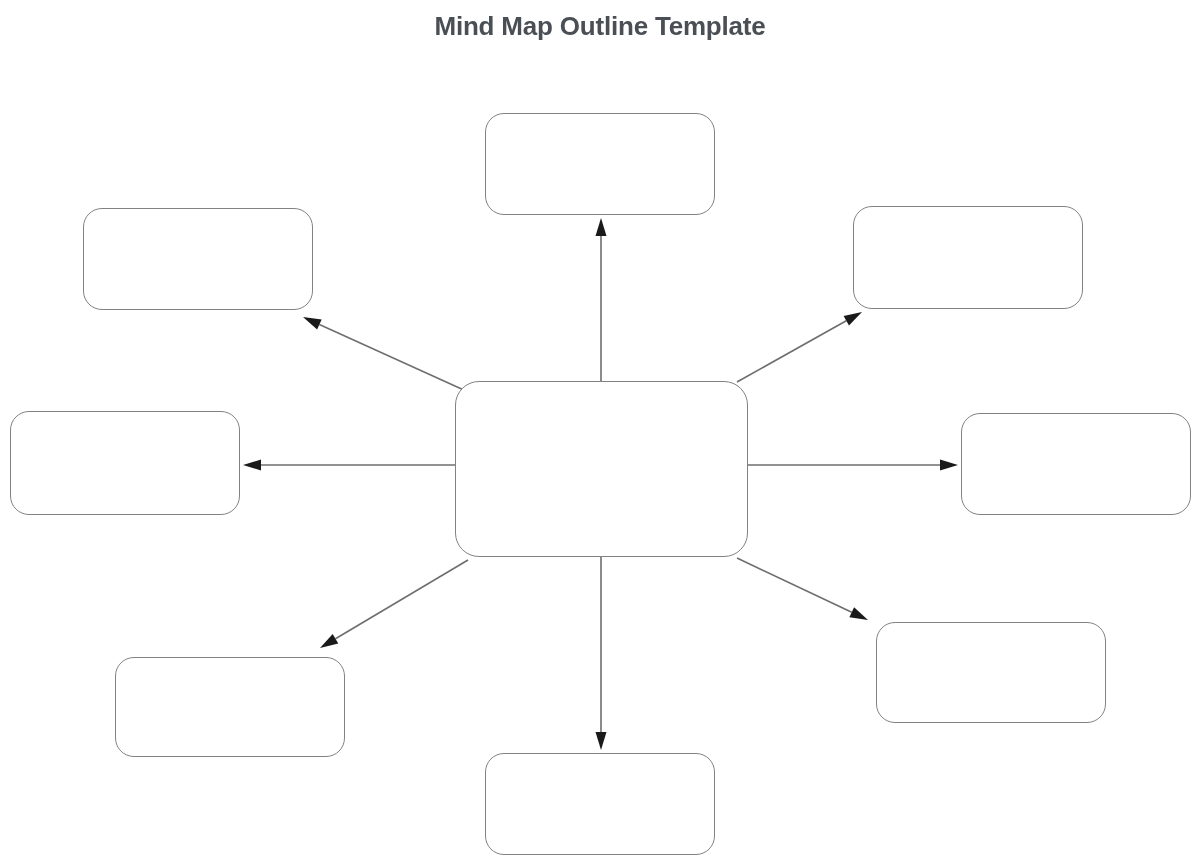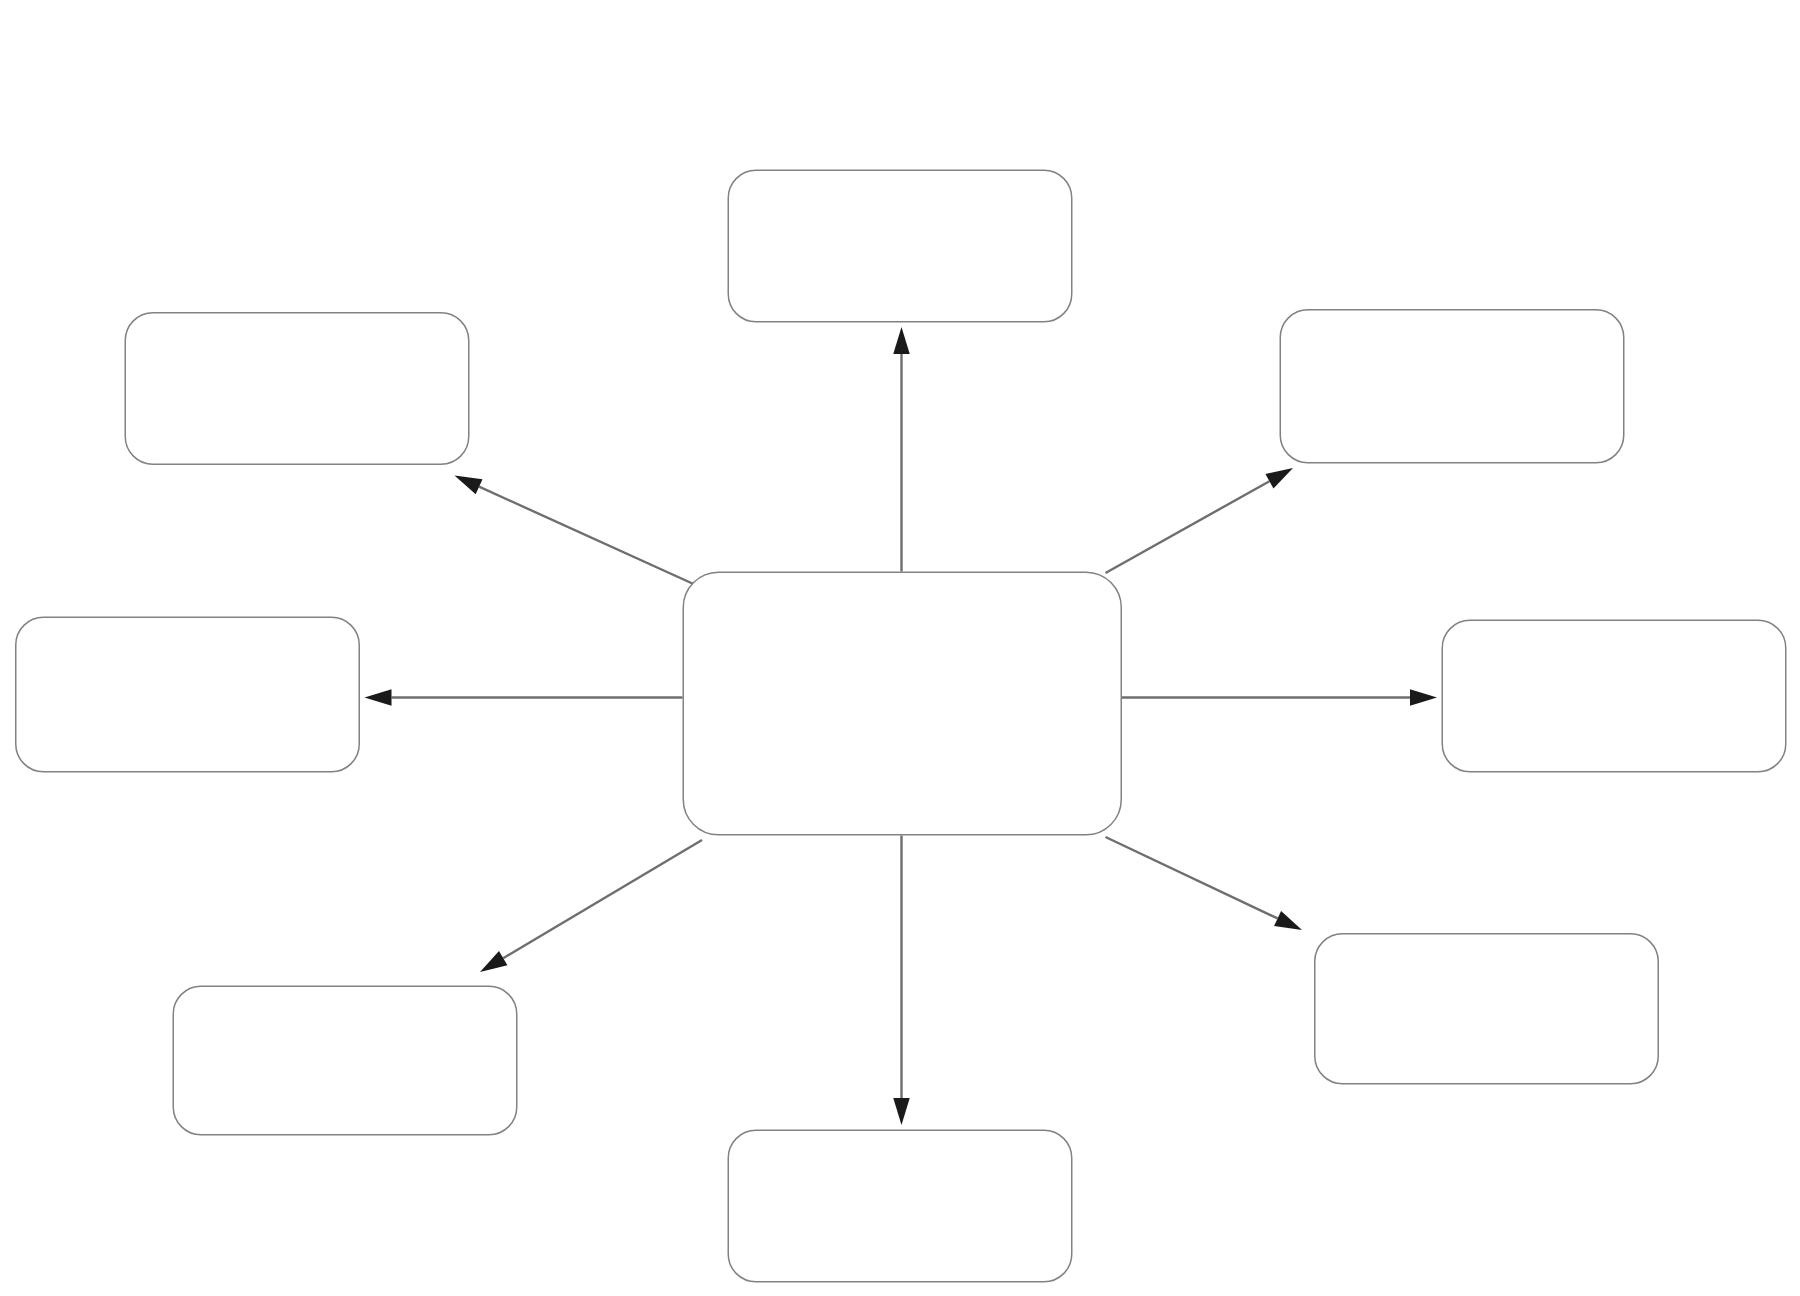--- a/index.html
+++ b/index.html
@@ -63,20 +63,21 @@
   }
   .node-label {
     white-space: pre-wrap;
   }
 </style>
 </head>
 <body>
 
 <div id="canvas">
 
+  <div id="title">Mind Map Outline Template</div>
 
   <svg id="edges" viewBox="0 0 1200 864" width="1200" height="864" xmlns="http://www.w3.org/2000/svg">
       <g>
         <line x1="601" y1="381" x2="601" y2="236" stroke="#6e6e6e" stroke-width="1.6"></line>
         <polygon points="601,218 606.5,236 595.5,236" fill="#1a1a1a"></polygon>
       </g>
       <g>
         <line x1="466" y1="391" x2="319.39003841784483" y2="324.44087633693573" stroke="#6e6e6e" stroke-width="1.6"></line>
         <polygon points="303,317 321.6636395207974,319.4328090425943 317.11643731489227,329.4489436312772" fill="#1a1a1a"></polygon>
       </g>

